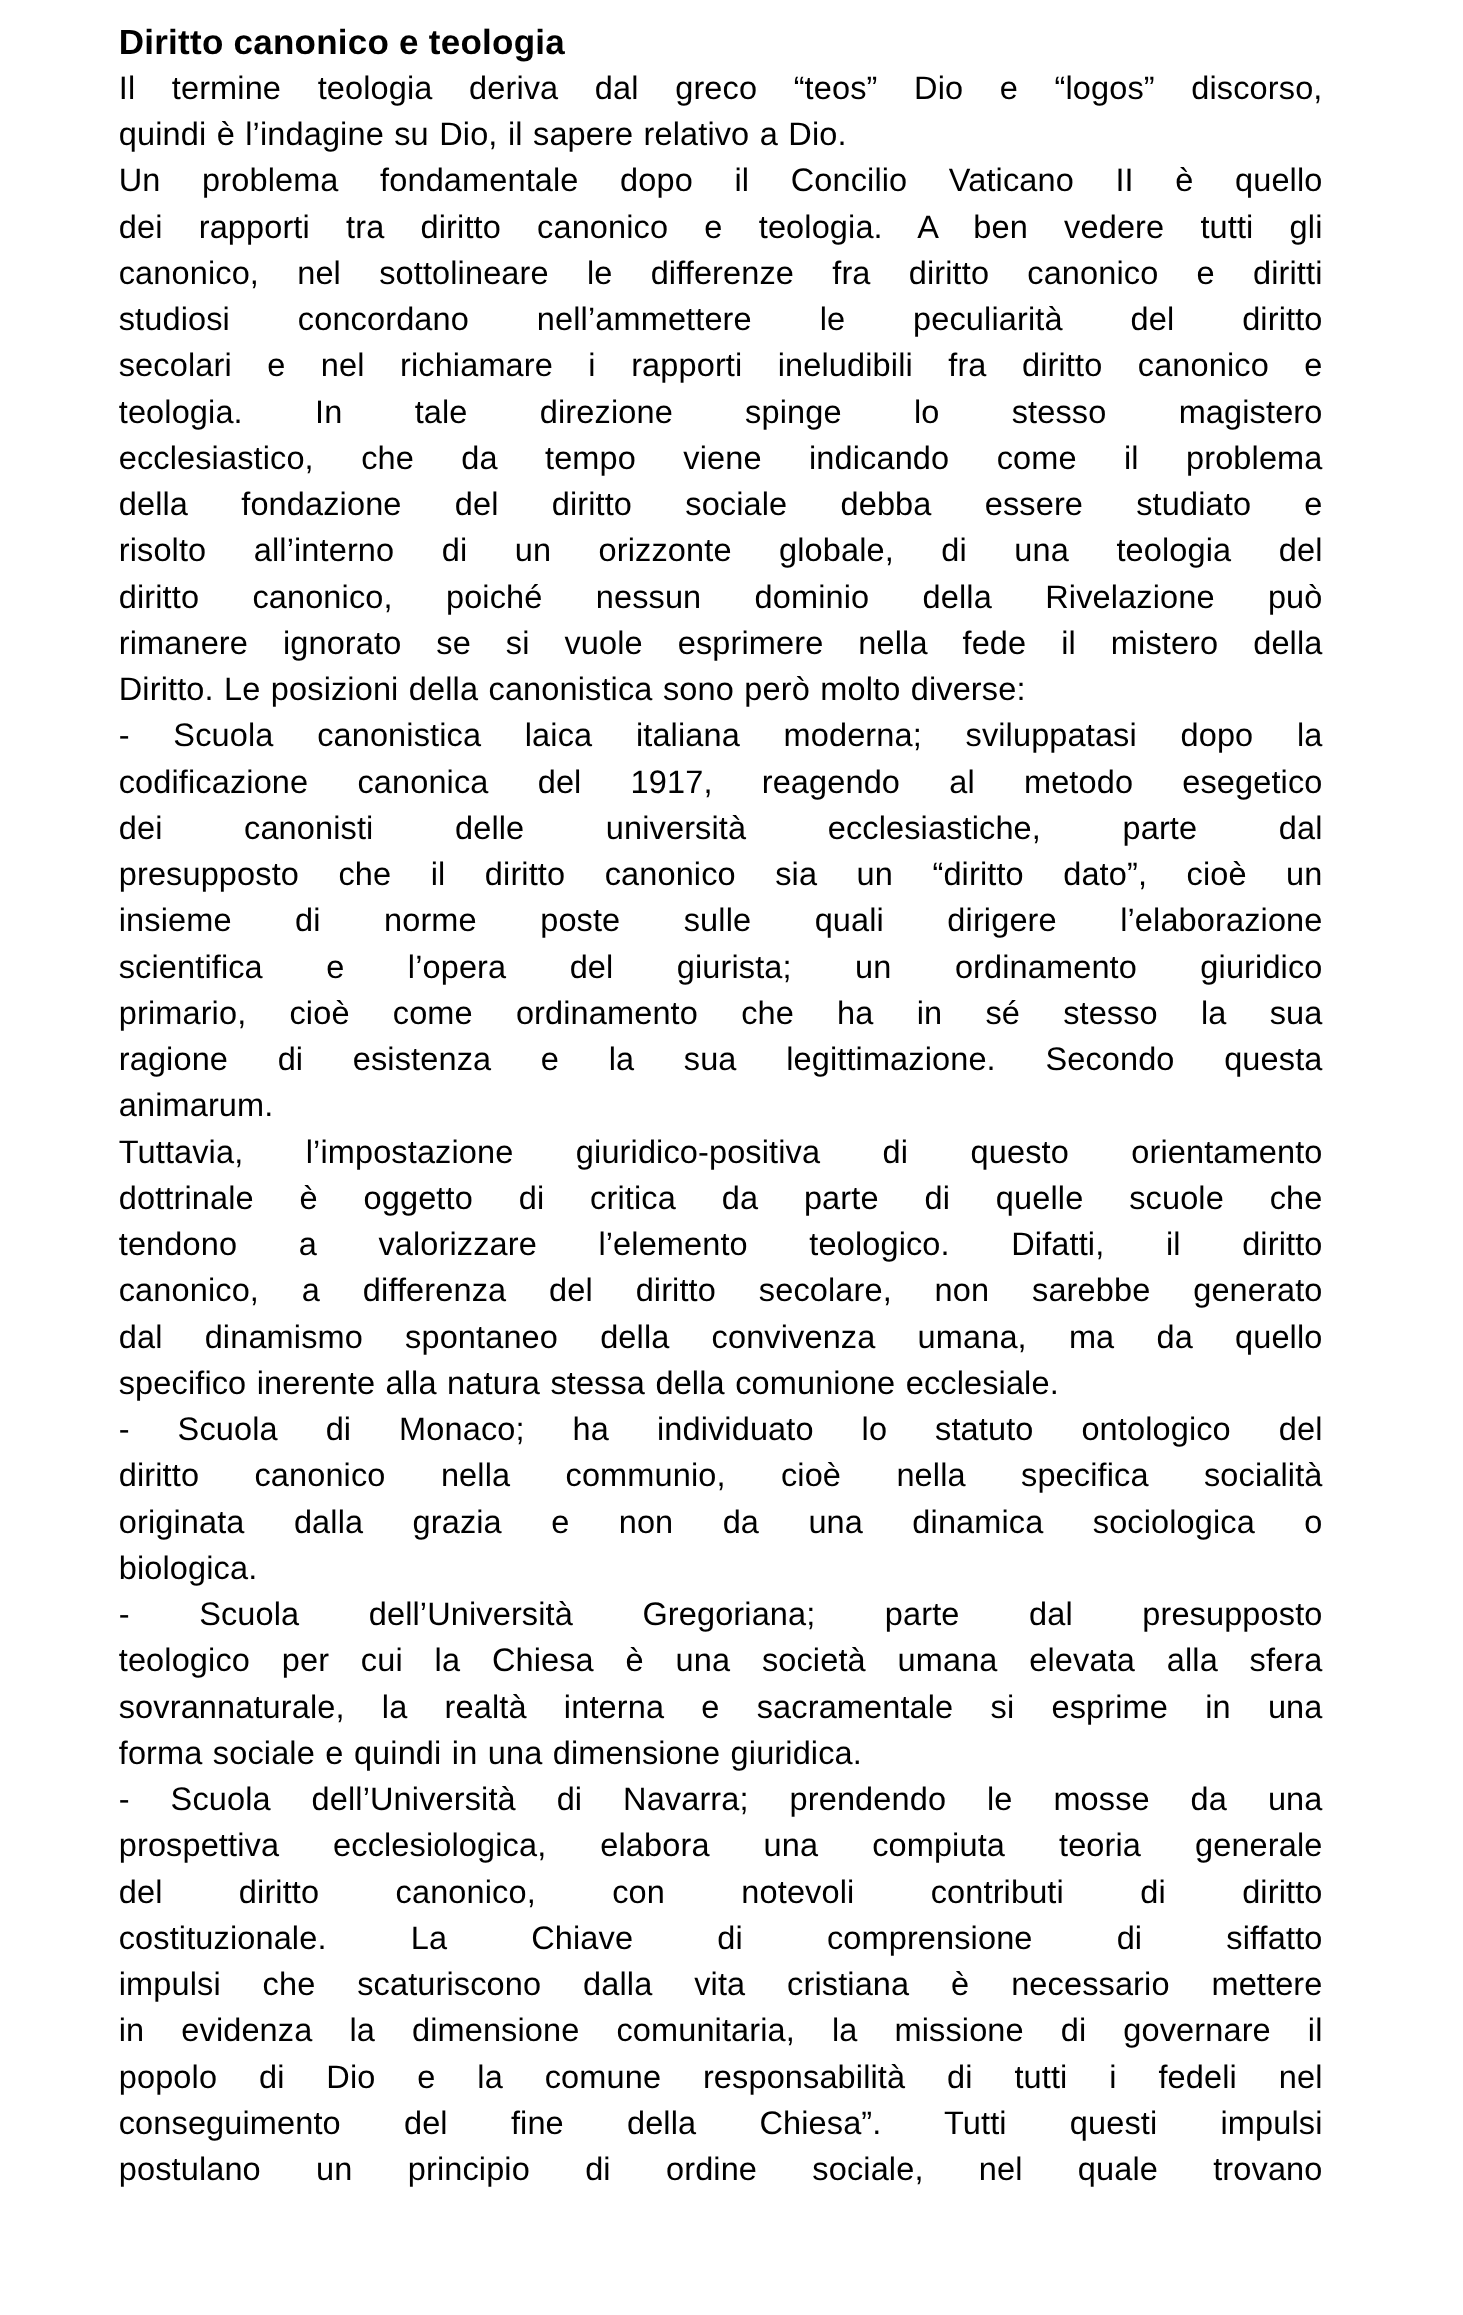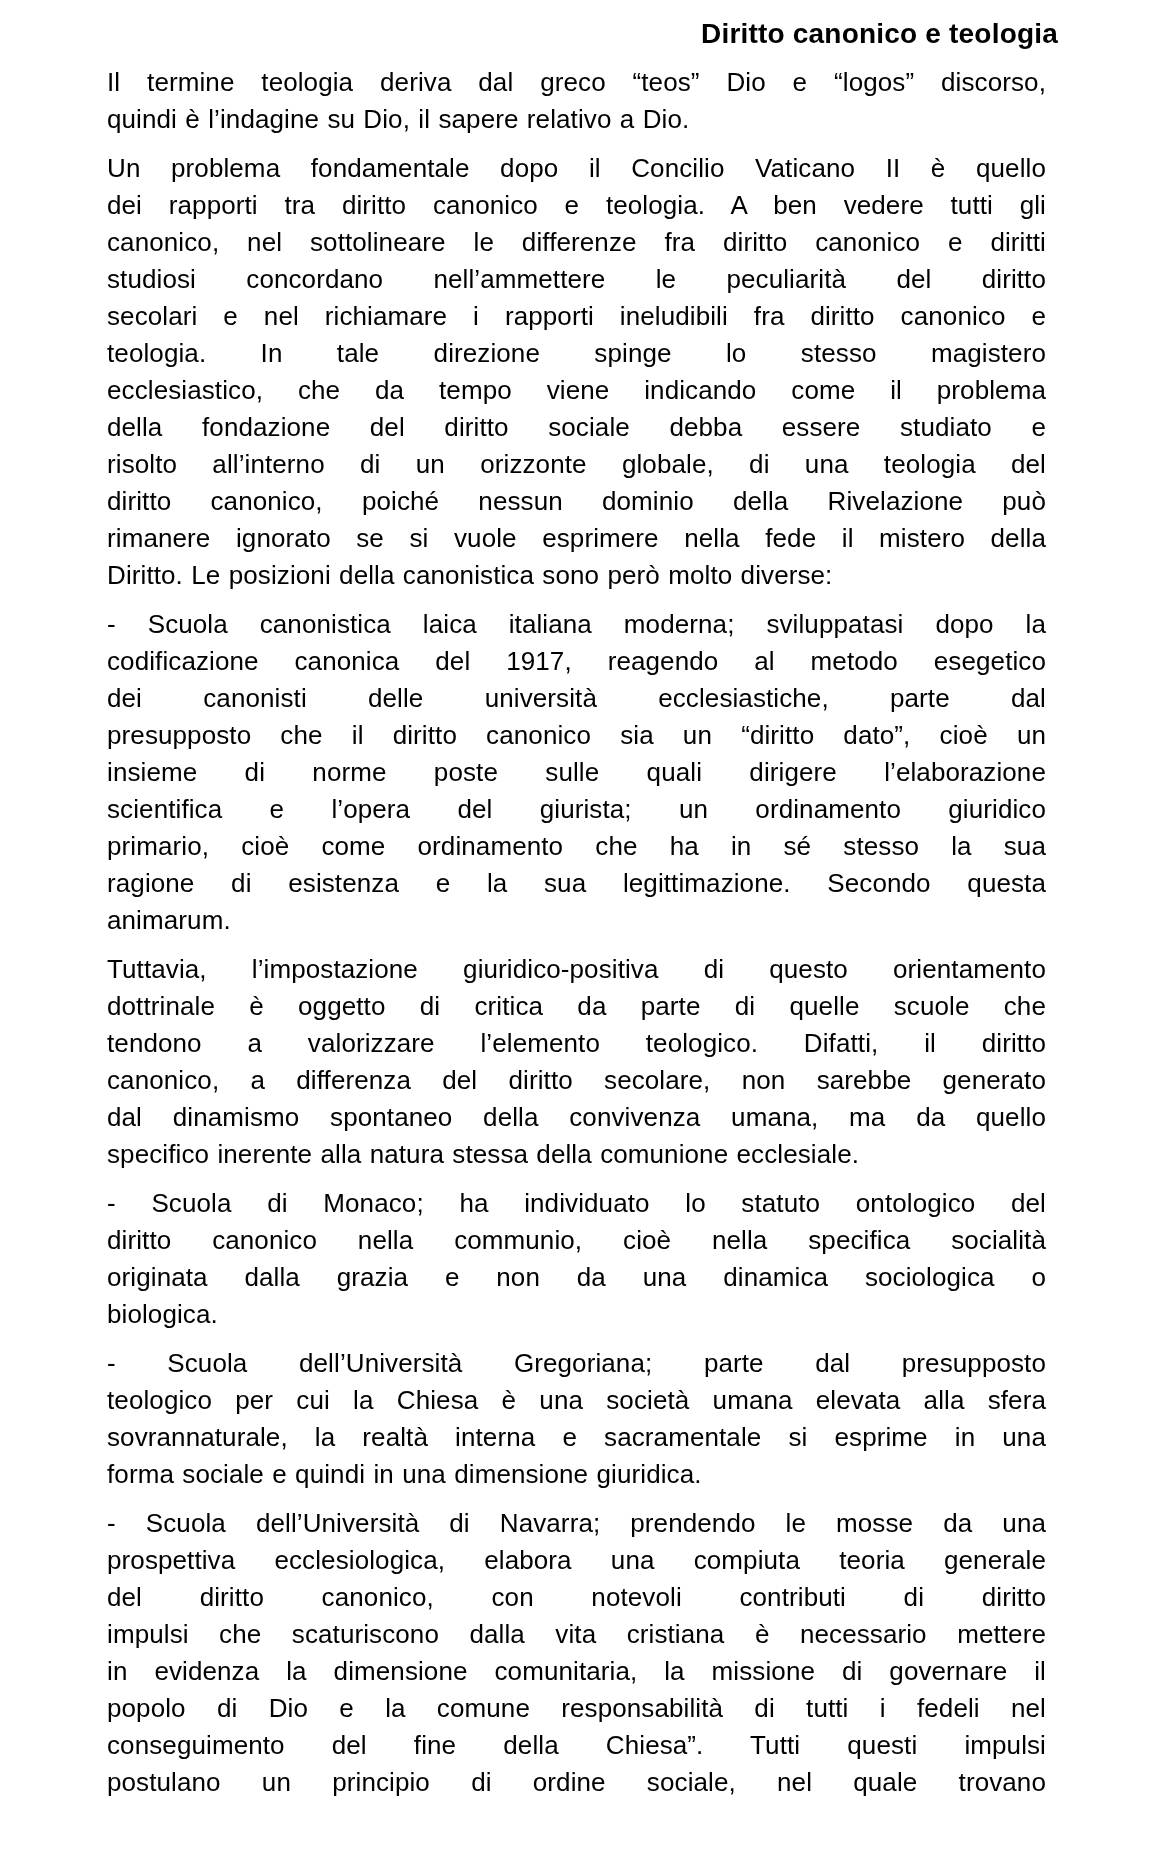--- a/index.html
+++ b/index.html
@@ -16,25 +16,25 @@
     padding: 15px 112px 0 95px;
     overflow: hidden;
     font-family: "Liberation Sans", "DejaVu Sans", sans-serif;
     color: #000000;
   }
   .doc-title {
     font-size: 28px;
     font-weight: bold;
     line-height: 37px;
     letter-spacing: 0.2px;
-    text-align: right;
+    text-align: left;
     white-space: nowrap;
   }
   .paragraph {
-    margin: 12px;
+    margin: 0;
     padding: 0;
   }
   .line {
     font-size: 26px;
     line-height: 37px;
     letter-spacing: 0.1px;
     text-align: justify;
     text-align-last: justify;
     word-spacing: 1px;
   }
@@ -94,20 +94,21 @@
       <div class="paragraph">
         <div class="line">- Scuola dell’Università Gregoriana; parte dal presupposto</div>
         <div class="line">teologico per cui la Chiesa è una società umana elevata alla sfera</div>
         <div class="line">sovrannaturale, la realtà interna e sacramentale si esprime in una</div>
         <div class="line last">forma sociale e quindi in una dimensione giuridica.</div>
       </div>
       <div class="paragraph">
         <div class="line">- Scuola dell’Università di Navarra; prendendo le mosse da una</div>
         <div class="line">prospettiva ecclesiologica, elabora una compiuta teoria generale</div>
         <div class="line">del diritto canonico, con notevoli contributi di diritto</div>
+        <div class="line">costituzionale. La Chiave di comprensione di siffatto</div>
         <div class="line">impulsi che scaturiscono dalla vita cristiana è necessario mettere</div>
         <div class="line">in evidenza la dimensione comunitaria, la missione di governare il</div>
         <div class="line">popolo di Dio e la comune responsabilità di tutti i fedeli nel</div>
         <div class="line">conseguimento del fine della Chiesa”. Tutti questi impulsi</div>
         <div class="line">postulano un principio di ordine sociale, nel quale trovano</div>
       </div>
     </div>
 </div>
 
 </body></html>

